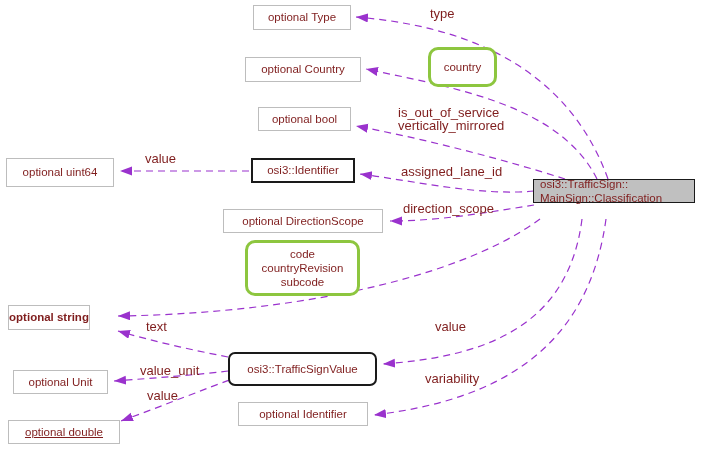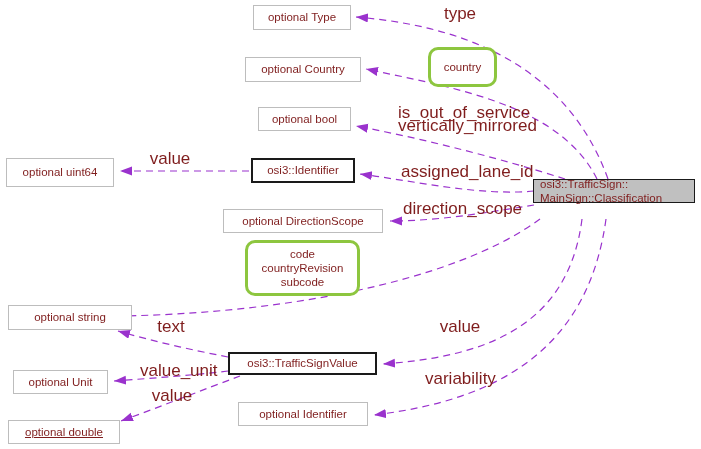--- a/index.html
+++ b/index.html
@@ -29,33 +29,33 @@
     padding-left:6px;text-align:left;
     font-size:11.5px;line-height:14px;
   }
   .node.green{
     border:3px solid #8dc63f;
     border-radius:10px;
     line-height:14px;
   }
   .edge-label{
     position:absolute;
-    font-size:17px;line-height:13px;
-    text-align:center;white-space:nowrap;
+    font-size:13px;line-height:13px;
+    text-align:left;white-space:nowrap;
   }
   .edge-label span{display:block;}
   
   #n-optional-type{left:253px;top:5px;width:98px;height:25px;}
   #n-optional-country{left:245px;top:57px;width:116px;height:25px;}
   #n-optional-bool{left:258px;top:107px;width:93px;height:24px;}
   #n-optional-uint64{left:6px;top:158px;width:108px;height:29px;}
   #n-identifier{left:251px;top:158px;width:104px;height:25px;}
   #n-optional-directionscope{left:223px;top:209px;width:160px;height:24px;}
-  #n-optional-string{left:8px;top:305px;width:124px;height:25px;}
-  #n-trafficsignvalue{left:228px;top:352px;width:149px;height:23px;}
+  #n-optional-string{left:8px;top:305px;width:82px;height:25px;font-weight:bold;}
+  #n-trafficsignvalue{left:228px;top:352px;width:149px;height:34px;border-radius:7px;}
   #n-optional-unit{left:13px;top:370px;width:95px;height:24px;}
   #n-optional-double{left:8px;top:420px;width:112px;height:24px;text-decoration:underline;}
   #n-optional-variability{left:238px;top:402px;width:130px;height:24px;}
   #n-main{left:533px;top:179px;width:162px;height:24px;}
   #g-country{left:428px;top:47px;width:69px;height:40px;}
   #g-code{left:245px;top:240px;width:115px;height:56px;}
   
   #l-type{left:430px;top:7px;width:60px;}
   #l-oos{left:398px;top:106px;width:124px;}
   #l-assigned{left:401px;top:165px;width:120px;}

